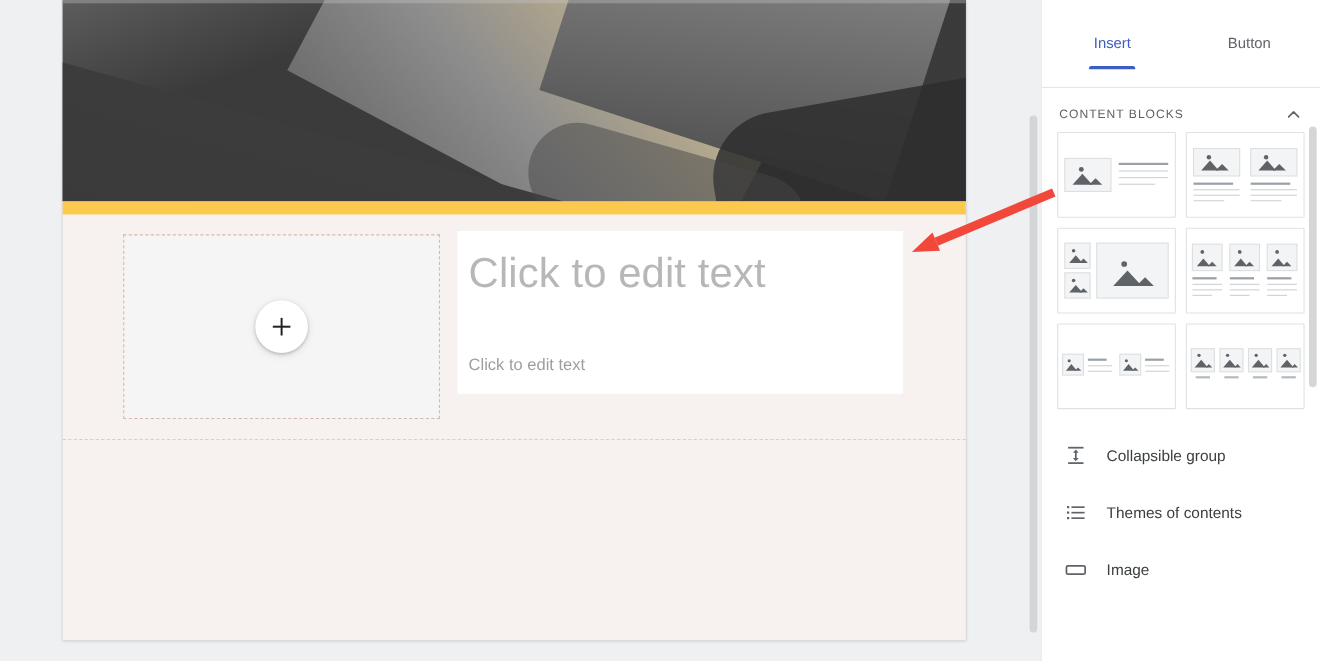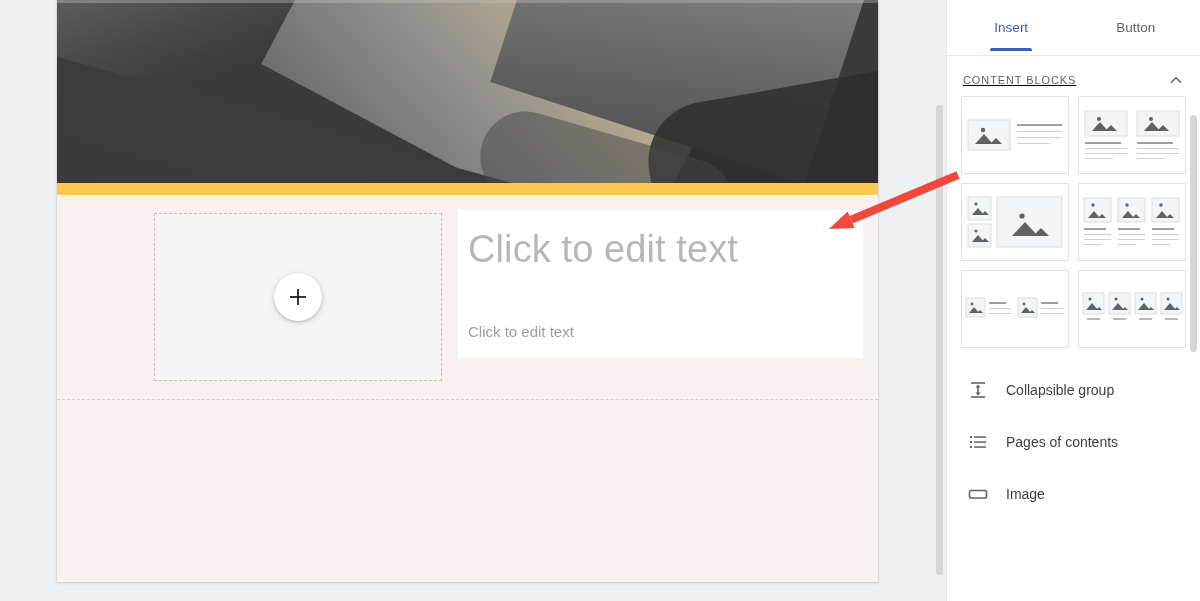--- a/index.html
+++ b/index.html
@@ -102,21 +102,20 @@
     width: 821px; height: 12px;
   }
 
   
   .content-section {
     position: absolute;
     left: 0; top: 195px;
     width: 821px;
     height: 204px;
     background: transparent;
-    margin-left: 42px;
   }
   .section-divider {
     position: absolute;
     left: 0; top: 399px;
     width: 821px;
     height: 0;
     border-top: 1px dashed #d8cfcb;
   }
 
   .image-placeholder {
@@ -182,21 +181,21 @@
     width: 254px; height: 601px;
     background: #ffffff;
     border-left: 1px solid #e3e5e6;
     box-sizing: border-box;
     overflow: hidden;
   }
   .tabs {
     display: flex;
     align-items: center;
     height: 47px;
-    padding: 4px 2px;
+    padding: 16px 2px;
     border-bottom: 1px solid #e4e6e7;
     position: relative;
   }
   .tab {
     flex: 1;
     text-align: center;
     font-size: 13.5px;
     color: #5f6368;
     padding-top: 16px;
     cursor: pointer;
@@ -213,21 +212,20 @@
     width: 42px; height: 3px;
     background: #3c5ec4;
     border-radius: 2px 2px 0 0;
   }
 
   .section-header {
     display: flex;
     align-items: center;
     justify-content: space-between;
     padding: 16px 16px 8px 16px;
-    text-decoration: underline;
   }
   .section-header-label {
     font-size: 11px;
     letter-spacing: 0.9px;
     color: #5f6368;
     font-weight: 500;
   }
   .chev { color: #5f6368; display: block; }
 
   .blocks-grid {
@@ -497,21 +495,21 @@
         <span class="menu-icon">
           <svg width="20" height="20" viewBox="0 0 20 20">
             <rect x="2" y="4" width="2" height="2" fill="#5f6368"></rect>
             <rect x="6" y="4.3" width="12" height="1.5" fill="#5f6368"></rect>
             <rect x="2" y="9" width="2" height="2" fill="#5f6368"></rect>
             <rect x="6" y="9.3" width="12" height="1.5" fill="#5f6368"></rect>
             <rect x="2" y="14" width="2" height="2" fill="#5f6368"></rect>
             <rect x="6" y="14.3" width="12" height="1.5" fill="#5f6368"></rect>
           </svg>
         </span>
-        <span class="menu-label">Pages of contents</span>
+        <span class="menu-label">Themes of contents</span>
       </div>
 
 
       <div class="menu-item">
         <span class="menu-icon">
           <svg width="20" height="20" viewBox="0 0 20 20">
             <rect x="1.5" y="6.5" width="17" height="7.5" rx="1.4" ry="1.4" fill="none" stroke="#5f6368" stroke-width="1.6"></rect>
           </svg>
         </span>
         <span class="menu-label">Image</span>

